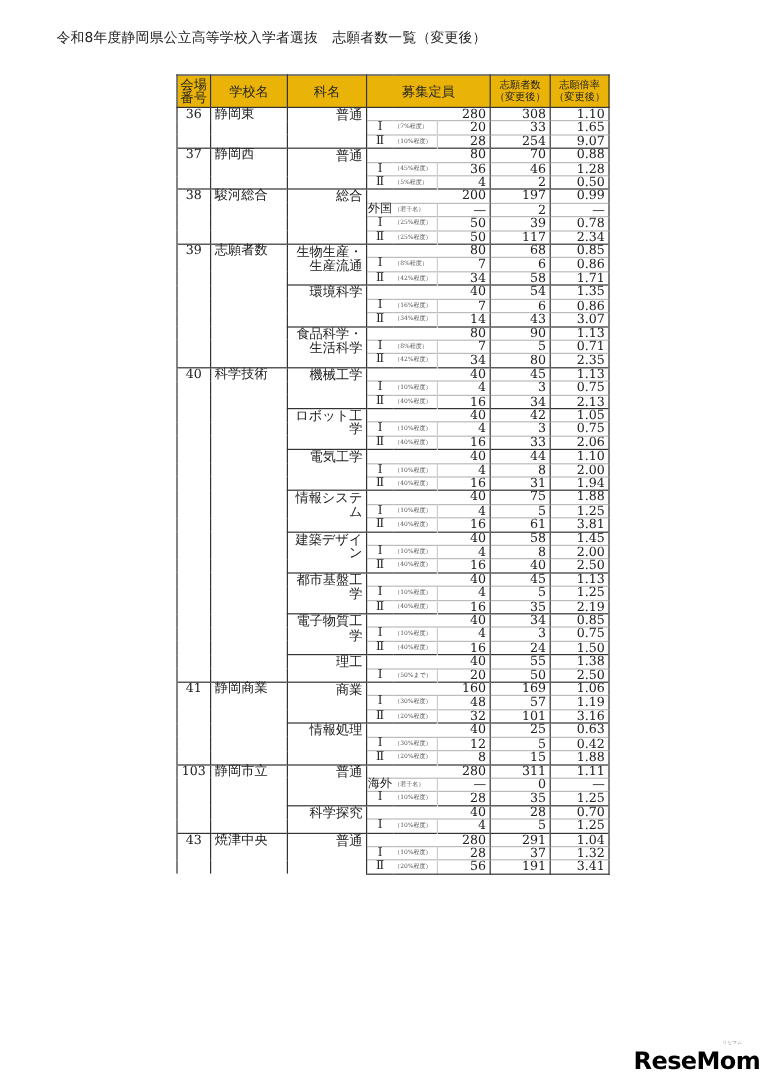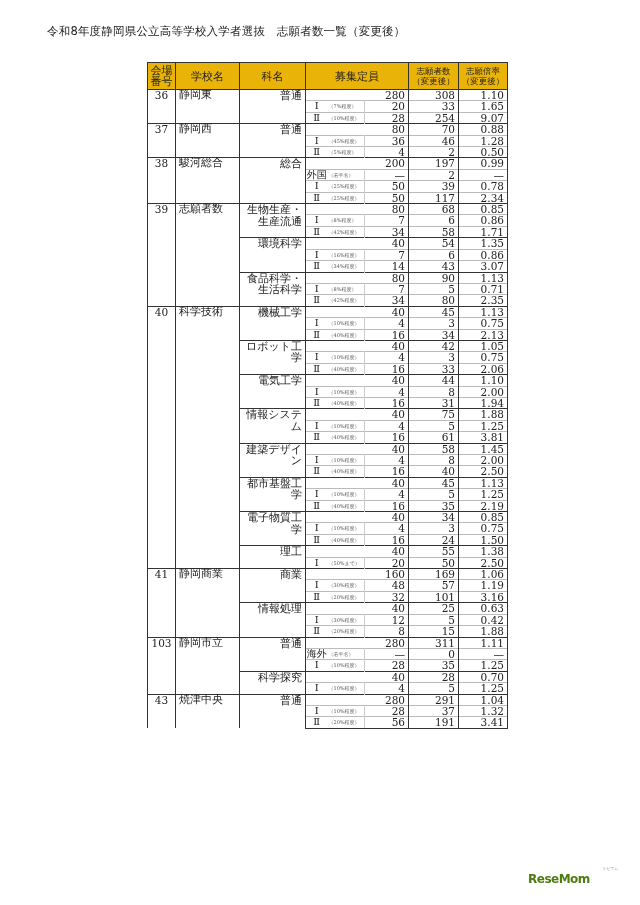--- a/index.html
+++ b/index.html
@@ -25,21 +25,21 @@
   td.c-quota { border-right: 1.2px solid #333; }
   td.roman { text-align: center; border-top: 1px solid #bbb; font-size: 10px; padding: 0; }
   td.note { font-size: 5px; color: #555; border-top: 1px solid #bbb; border-right: 1px solid #ccc; padding: 0 1px; }
   tr.sub td.num, tr.sub td.c-res, tr.sub td.c-rate, tr.sub td.c-quota { border-top: 1px solid #bbb; }
   tr.main td.blank { border-top: 1.2px solid #333; }
   tr.main td.c-quota, tr.main td.c-res, tr.main td.c-rate { border-top: 1.2px solid #333; }
   tr.grpstart td.c-no, tr.grpstart td.c-school { border-top: 1.2px solid #333; }
   tr.crsstart td.c-course { border-top: 1.2px solid #333; text-align: right; }
   tr.last td { border-bottom: 1.2px solid #333; }
   .logo { position: absolute; left: 528px; top: 872px; font-family: "DejaVu Sans", sans-serif;
-          font-weight: bold; font-size: 12px; color: #4d7c0f; letter-spacing: -0.5px; }
+          font-weight: bold; font-size: 20px; color: #000000; letter-spacing: -0.5px; }
   .logo-ruby { position: absolute; left: 602px; top: 866px; font-size: 4px; color: #999;
                font-family: "DejaVu Sans", sans-serif; }
 </style>
 </head>
 <body>
 
 <div class="title">令和8年度静岡県公立高等学校入学者選抜　志願者数一覧（変更後）</div>
 
 <table class="t">
   <colgroup>

